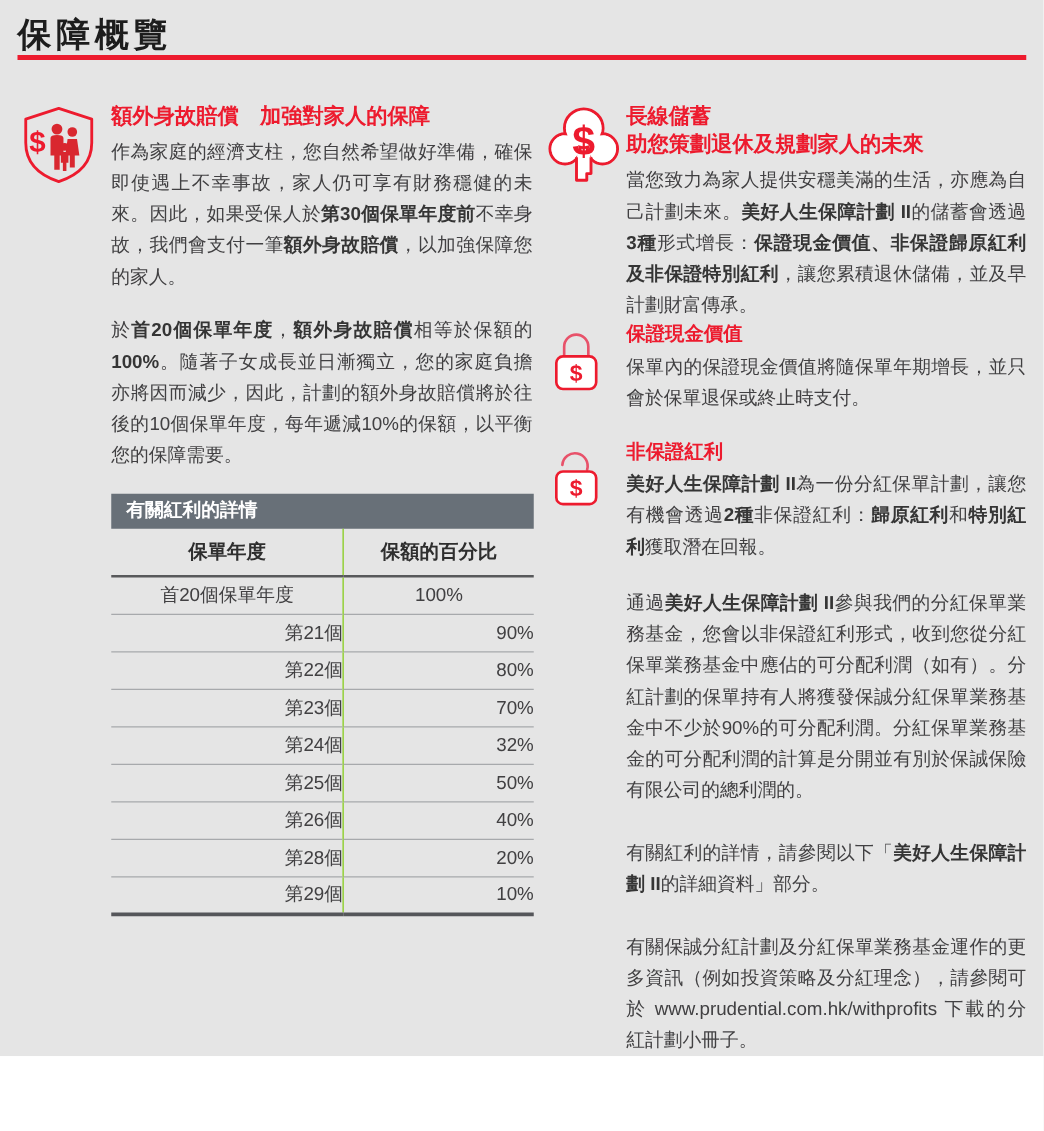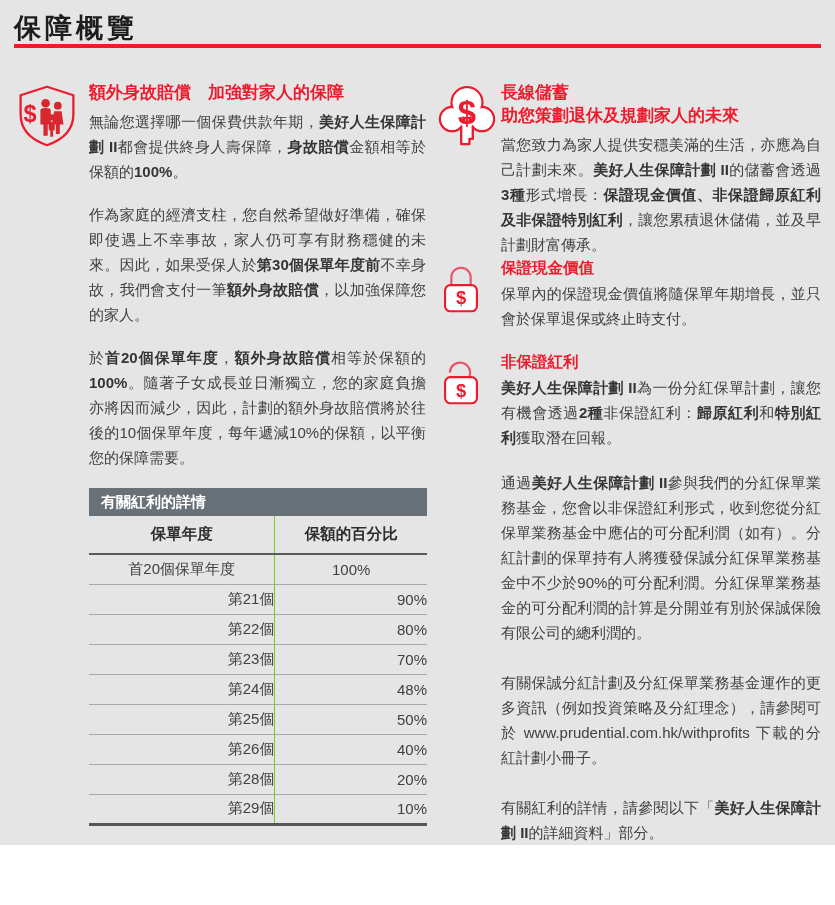--- a/index.html
+++ b/index.html
@@ -85,21 +85,20 @@
               <path d="M28 29 Q28 26.5 33.5 26.5 Q39 26.5 39 29 V44 H35.8 V56 H31.2 V44 H28 Z"></path>
               <circle cx="46.5" cy="24" r="4.1"></circle>
               <path d="M42.5 30 H50.5 L52.5 44 H48.6 V54 H44.4 V44 H40.5 Z"></path>
               <circle cx="40" cy="36.5" r="3.3"></circle>
               <path d="M36.8 41 H43.2 V50 H41.5 V57 H38.5 V50 H36.8 Z"></path>
             </g>
           </svg>
         </div>
         <div class="txt">
           <h2 class="red-head">額外身故賠償　加強對家人的保障</h2>
-          <p class="body"><span>無論您選擇哪一個保費供款年期，</span><span class="b">美好人生保障計劃 II</span><span>都會提供終身人壽保障，</span><span class="b">身故賠償</span><span>金額相等於保額的</span><span class="b">100%</span><span>。</span></p>
           <p class="body"><span>作為家庭的經濟支柱，您自然希望做好準備，確保即使遇上不幸事故，家人仍可享有財務穩健的未來。因此，如果受保人於</span><span class="b">第30個保單年度前</span><span>不幸身故，我們會支付一筆</span><span class="b">額外身故賠償</span><span>，以加強保障您的家人。</span></p>
           <p class="body"><span>於</span><span class="b">首20個保單年度</span><span>，</span><span class="b">額外身故賠償</span><span>相等於保額的</span><span class="b">100%</span><span>。隨著子女成長並日漸獨立，您的家庭負擔亦將因而減少，因此，計劃的額外身故賠償將於往後的10個保單年度，每年遞減10%的保額，以平衡您的保障需要。</span></p>
 
           <div class="dtable-wrap">
             <div class="dtable-title">有關紅利的詳情</div>
             <table class="dtable">
               <thead>
                 <tr>
                   <th>保單年度</th>
                   <th>保額的百分比</th>
@@ -117,21 +116,21 @@
                 <tr>
                     <td>第22個</td>
                     <td>80%</td>
                   </tr>
                 <tr>
                     <td>第23個</td>
                     <td>70%</td>
                   </tr>
                 <tr>
                     <td>第24個</td>
-                    <td>48%</td>
+                    <td>32%</td>
                   </tr>
                 <tr>
                     <td>第25個</td>
                     <td>50%</td>
                   </tr>
                 <tr>
                     <td>第26個</td>
                     <td>40%</td>
                   </tr>
                 <tr>
@@ -198,19 +197,19 @@
           </svg>
         </div>
         <div class="txt">
           <h3 class="red-sub">非保證紅利</h3>
           <p class="body"><span class="b">美好人生保障計劃 II</span><span>為一份分紅保單計劃，讓您有機會透過</span><span class="b">2種</span><span>非保證紅利：</span><span class="b">歸原紅利</span><span>和</span><span class="b">特別紅利</span><span>獲取潛在回報。</span></p>
         </div>
       </div>
 
       <div class="indent">
         <p class="body"><span>通過</span><span class="b">美好人生保障計劃 II</span><span>參與我們的分紅保單業務基金，您會以非保證紅利形式，收到您從分紅保單業務基金中應佔的可分配利潤（如有）。分紅計劃的保單持有人將獲發保誠分紅保單業務基金中不少於90%的可分配利潤。分紅保單業務基金的可分配利潤的計算是分開並有別於保誠保險有限公司的總利潤的。</span></p>
+        <p class="body"><span>有關紅利的詳情，請參閱以下「</span><span class="b">美好人生保障計劃 II</span><span>的詳細資料」部分。</span></p>
         <p class="body"><span>有關保誠分紅計劃及分紅保單業務基金運作的更多資訊（例如投資策略及分紅理念），請參閱可於 www.prudential.com.hk/withprofits 下載的分紅計劃小冊子。</span></p>
-        <p class="body"><span>有關紅利的詳情，請參閱以下「</span><span class="b">美好人生保障計劃 II</span><span>的詳細資料」部分。</span></p>
       </div>
 
     </div>
   </div>
 </div>
 
 </body></html>

